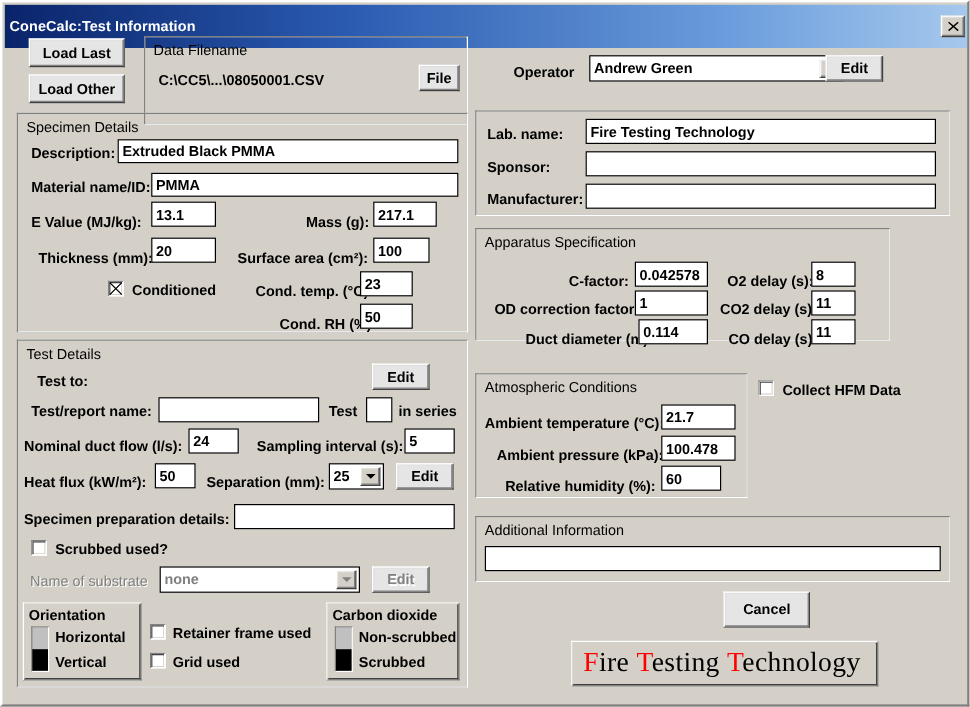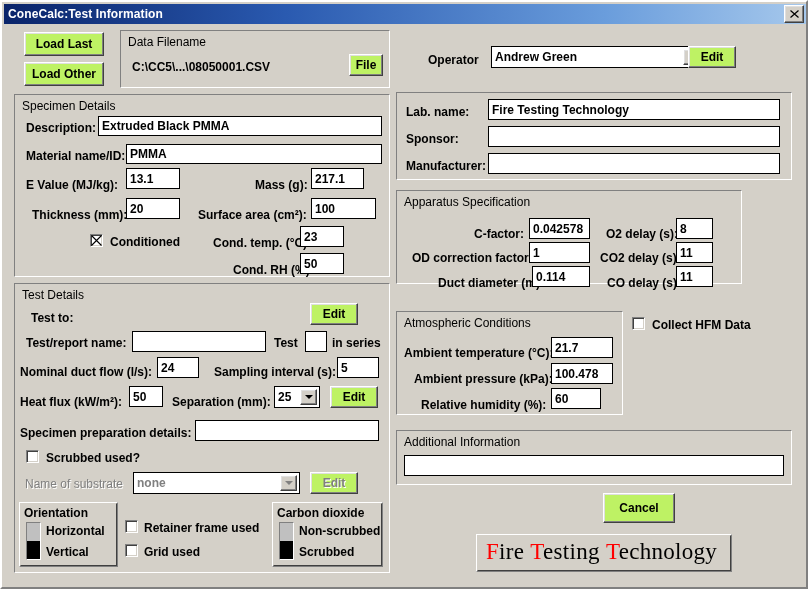--- a/index.html
+++ b/index.html
@@ -21,21 +21,21 @@
     border-top: 2px solid #ffffff;
     border-right: 2px solid #808080;
     border-bottom: 2px solid #808080;
     overflow: hidden;
   }
 
   
   .titlebar {
     position: absolute;
     left: 2px; top: 2px;
-    width: 802px; height: 20px;
+    width: 802px; height: 36px;
     background: linear-gradient(to right, #0a246a 0%, #2a5ab0 35%, #6a9ddc 75%, #a6c8ec 100%);
     display: flex;
     align-items: center;
     padding: 0 2px 0 4px;
     box-sizing: border-box;
   }
   .titlebar .title {
     color: #ffffff;
     font-weight: bold;
     font-size: 12px;
@@ -54,21 +54,21 @@
     box-shadow: inset -1px -1px 0 #808080, inset 1px 1px 0 #dfdfdf;
     display: flex; align-items: center; justify-content: center;
     font-size: 11px; font-weight: bold; color: #000;
     line-height: 1;
     font-family: "Liberation Sans", sans-serif;
     cursor: default;
   }
 
   
   .btn {
-    background: #bef264;
+    background: #e5e5e5;
     border-left: 1px solid #ffffff;
     border-top: 1px solid #ffffff;
     border-right: 1px solid #404040;
     border-bottom: 1px solid #404040;
     box-shadow: inset -1px -1px 0 #808080, inset 1px 1px 0 #dfdfdf;
     font-family: "Liberation Sans", sans-serif;
     font-size: 12px;
     font-weight: bold;
     color: #000;
     display: flex;
@@ -248,21 +248,21 @@
     <div class="closebtn">
       <svg width="9" height="8" viewBox="0 0 9 8">
         <path d="M0.5 0.5 L8.5 7.5 M8.5 0.5 L0.5 7.5" stroke="#000" stroke-width="1.2" fill="none"></path>
       </svg>
     </div>
   </div>
 
   <div class="btn" style="left:22px; top:30px; width:80px; height:24px;">Load Last</div>
   <div class="btn" style="left:22px; top:60px; width:80px; height:24px;">Load Other</div>
 
-  <div class="group" style="left:118px; top:28px; width:270px; height:58px;">
+  <div class="group" style="left:118px; top:28px; width:270px; height:74px;">
     <div class="inner"></div>
     <div class="glabel">Data Filename</div>
   </div>
   <div class="lbl b" style="left:130px; top:58px;">C:\CC5\...\08050001.CSV</div>
   <div class="btn" style="left:347px; top:52px; width:34px; height:22px;">File</div>
 
   <div class="group" style="left:12px; top:92px; width:376px; height:183px;">
     <div class="inner"></div>
     <div class="glabel">Specimen Details</div>
   </div>
@@ -276,21 +276,21 @@
   <div class="lbl b" style="left:24px; top:176px;">E Value (MJ/kg):</div>
   <div class="field" style="left:124px; top:166px; width:54px; height:21px;">13.1</div>
 
   <div class="lbl b" style="left:253px; top:176px;">Mass (g):</div>
   <div class="field" style="left:309px; top:166px; width:53px; height:21px;">217.1</div>
 
   <div class="lbl b" style="left:30px; top:206px;">Thickness (mm):</div>
   <div class="field" style="left:124px; top:196px; width:54px; height:21px;">20</div>
 
   <div class="lbl b" style="left:196px; top:206px;">Surface area (cm²):</div>
-  <div class="field" style="left:309px; top:196px; width:65px; height:21px;">100</div>
+  <div class="field" style="left:309px; top:196px; width:47px; height:21px;">100</div>
 
   <div class="cbox" style="left:88px; top:232px;">
     <svg width="11" height="11" viewBox="0 0 11 11">
       <path d="M0.5 0.5 L10.5 10.5 M10.5 0.5 L0.5 10.5" stroke="#000" stroke-width="1.1" fill="none"></path>
     </svg>
   </div>
   <div class="lbl b" style="left:108px; top:233px;">Conditioned</div>
 
   <div class="lbl b" style="left:211px; top:234px;">Cond. temp. (°C):</div>
   <div class="field" style="left:298px; top:224px; width:44px; height:21px;">23</div>

